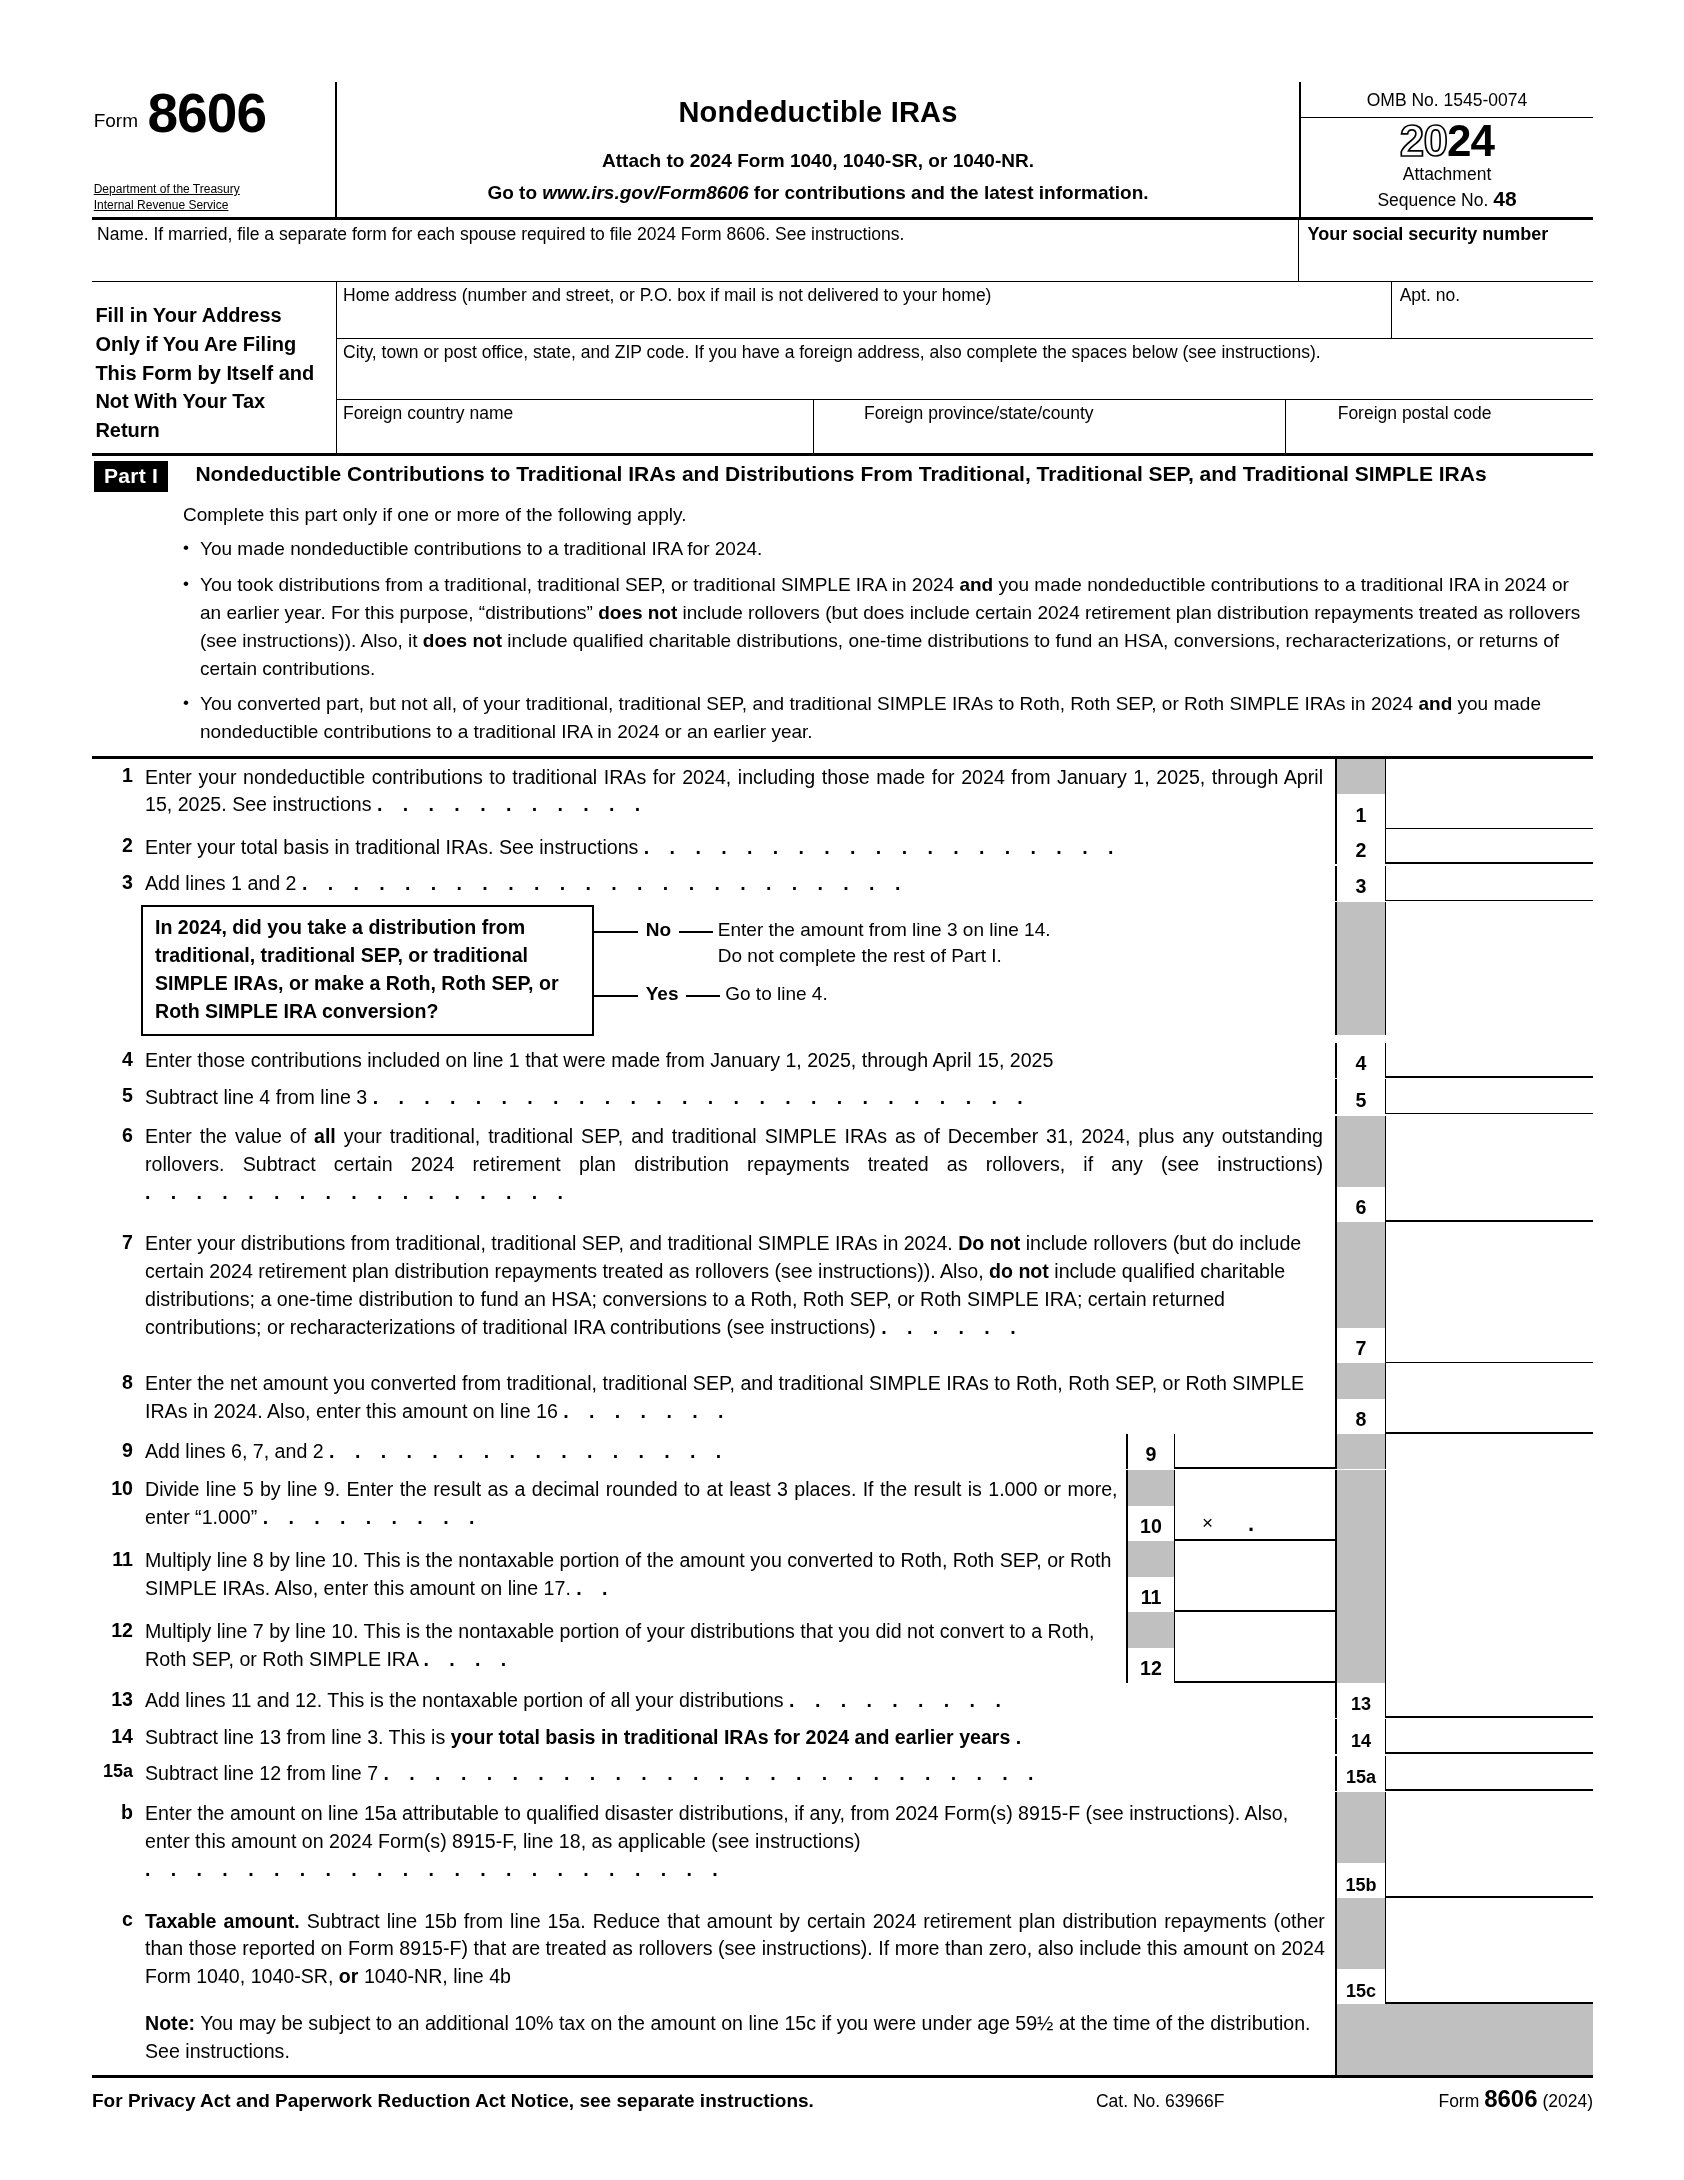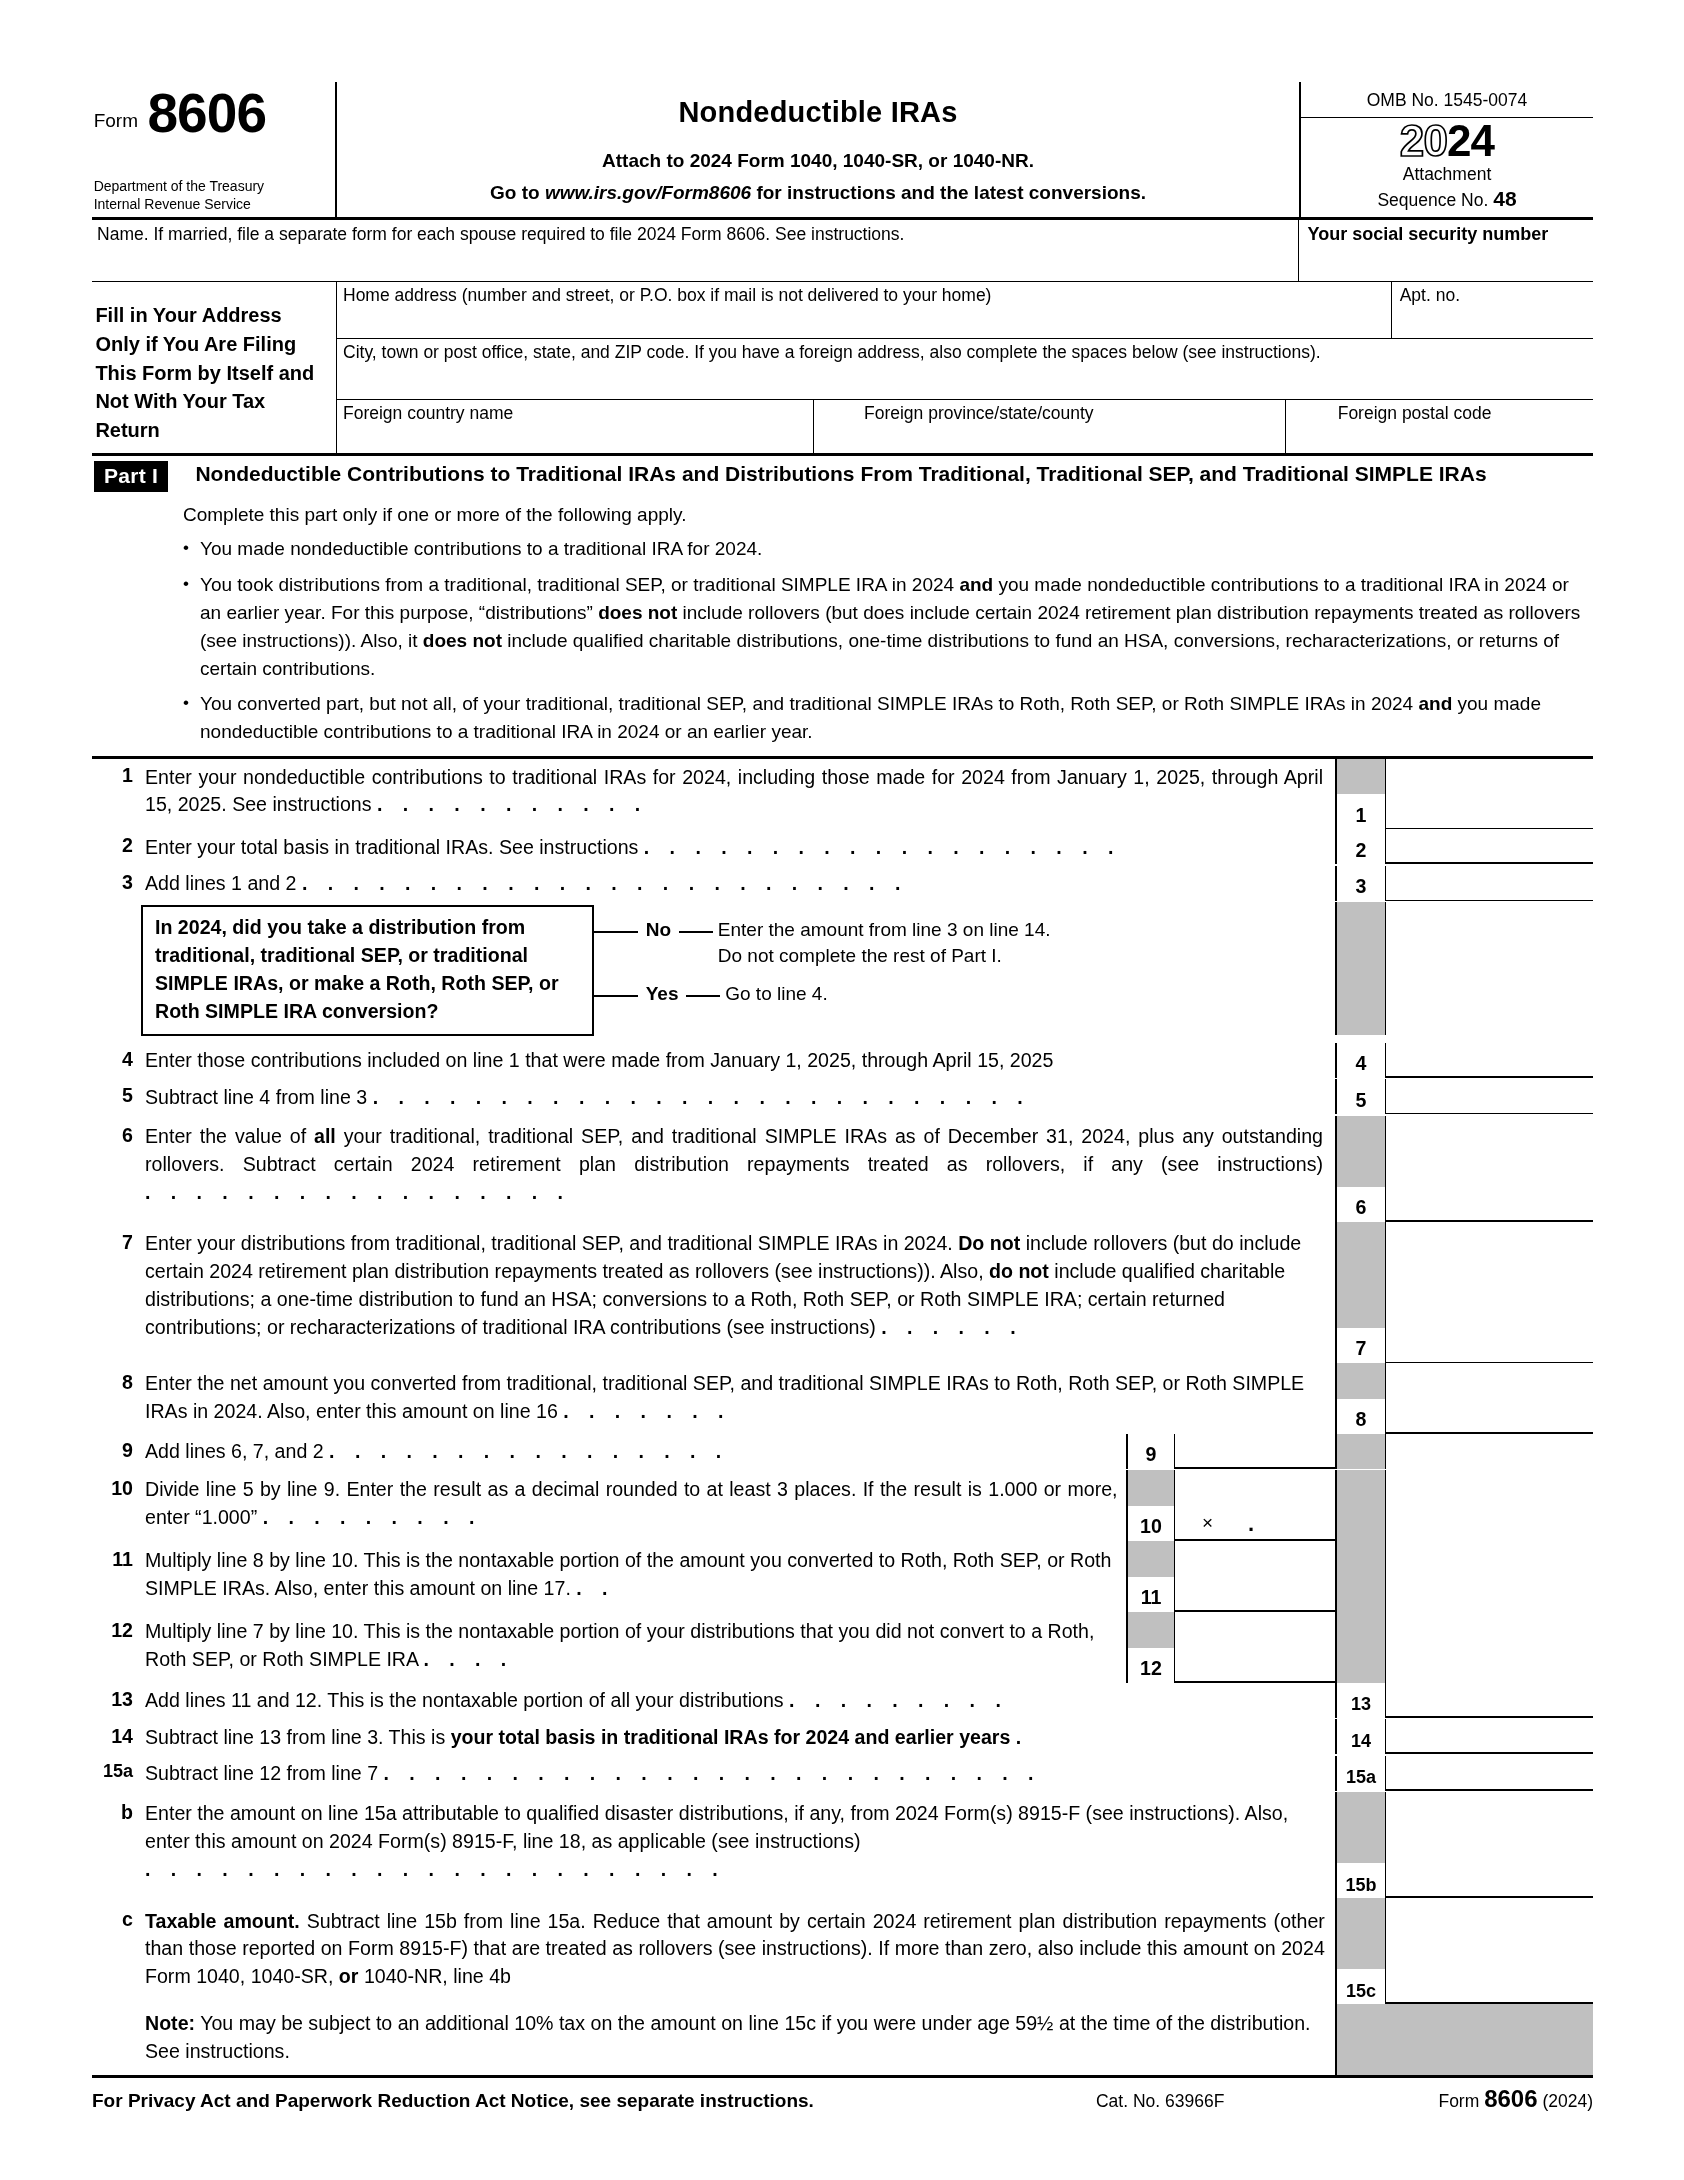--- a/index.html
+++ b/index.html
@@ -68,22 +68,23 @@
     font-size: 55px;
     font-weight: bold;
     letter-spacing: -0.9px;
     line-height: 0.95;
     padding-left: 9.4px;
   }
   .dept {
     position: absolute;
     bottom: 3.4px;
     left: 1.7px;
-    font-size: 14px;
+    font-size: 12px;
     line-height: 1.32;
+    text-decoration: underline;
   }
 
   .hdr-mid {
     flex: 1;
     text-align: center;
     position: relative;
   }
   .hdr-title {
     font-size: 29px;
     font-weight: bold;
@@ -427,21 +428,21 @@
       </div>
       <div class="dept">
         <div>Department of the Treasury</div>
         <div>Internal Revenue Service</div>
       </div>
     </div>
 
     <div class="hdr-mid">
       <div class="hdr-title">Nondeductible IRAs</div>
       <div class="hdr-sub1">Attach to 2024 Form 1040, 1040-SR, or 1040-NR.</div>
-      <div class="hdr-sub2"><span>Go to </span><span class="bi">www.irs.gov/Form8606</span><span> for instructions and the latest conversions.</span></div>
+      <div class="hdr-sub2"><span>Go to </span><span class="bi">www.irs.gov/Form8606</span><span> for contributions and the latest information.</span></div>
     </div>
 
     <div class="hdr-right">
       <div class="omb">OMB No. 1545-0074</div>
       <div class="yearbig"><span class="yr-hollow">20</span><span>24</span></div>
       <div class="attach">
         <div>Attachment</div>
         <div><span>Sequence No.</span> <span class="seqno">48</span></div>
       </div>
     </div>

